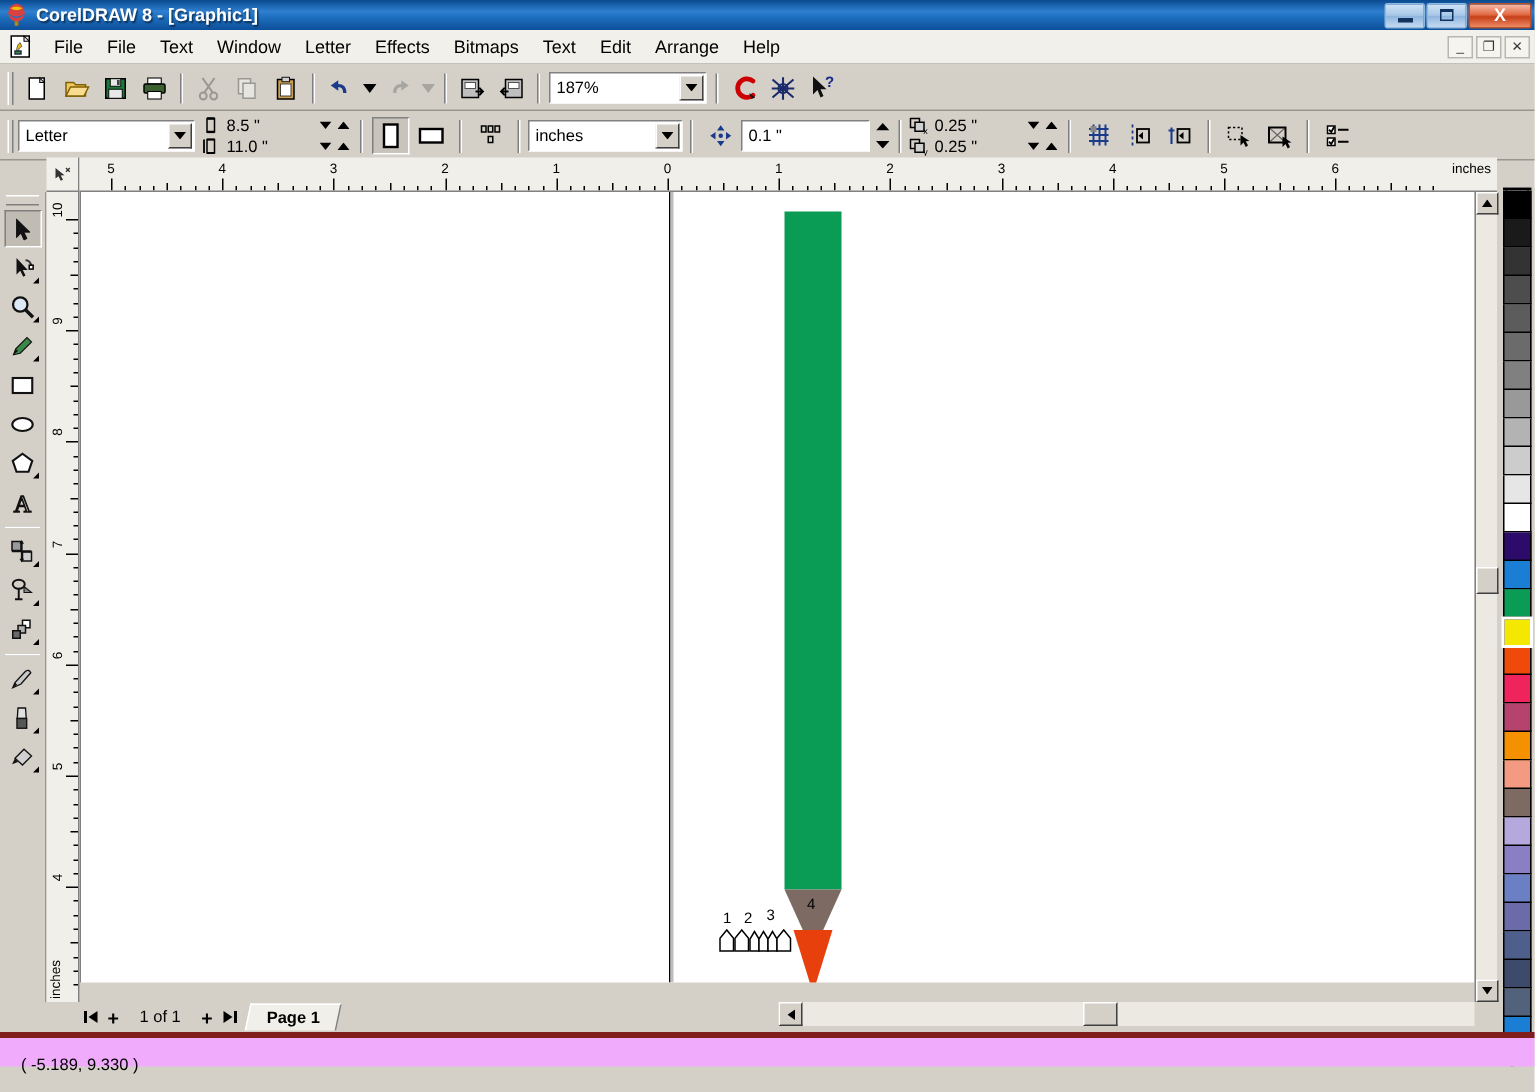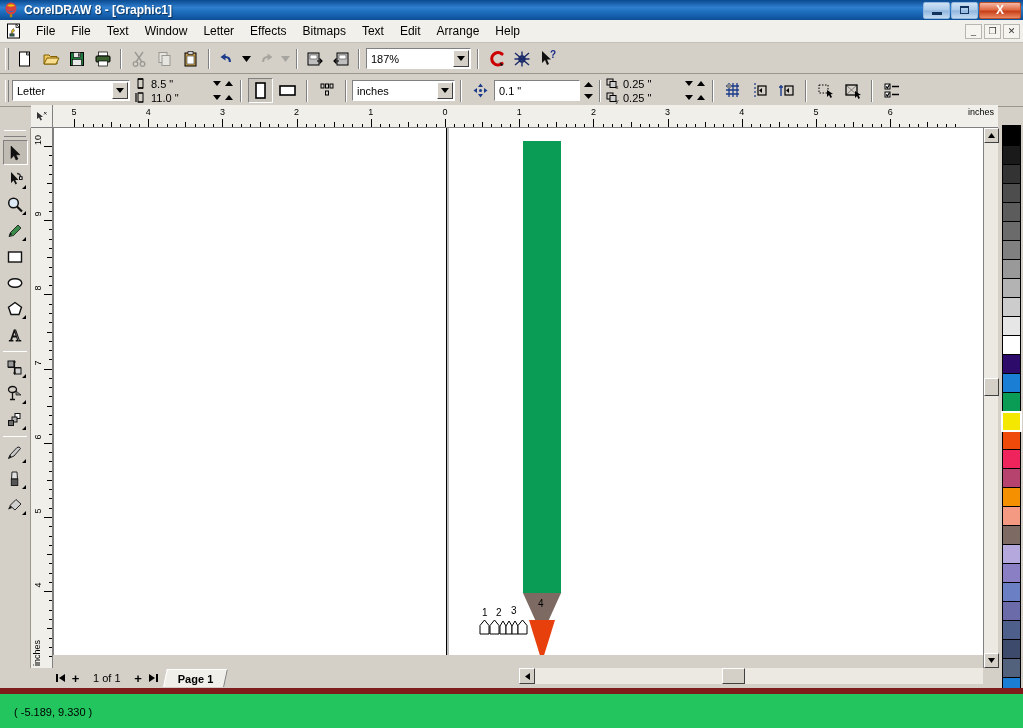--- a/index.html
+++ b/index.html
@@ -224,22 +224,22 @@
   .pagecount{ font-size:11px;margin:0 10px;color:#000;}
   .pagetab{
     margin-left:4px;height:18px;background:#f0efe9;
     border-top:1px solid #fff;border-left:1px solid #fff;border-right:1px solid #808080;
     display:flex;align-items:center;padding:0 12px;font-size:11px;font-weight:bold;
     transform:skewX(-12deg);
   }
   .pagetab span{ transform:skewX(12deg); }
 
   #statusbar{
-    position:absolute;left:0;top:688px;width:1023px;height:40px;background:#22c55e;
-    border-top:6px solid #7f1d1d;
+    position:absolute;left:0;top:688px;width:1023px;height:23px;background:#f0abfc;
+    border-top:4px solid #7f1d1d;
   }
   #coords{ position:absolute;left:14px;top:12px;font-size:11px;color:#000;}
   .icon-svg{ display:block; }
 </style>
 </head>
 <body>
 
 <div id="titlebar">
   <span class="tb-icon">
     <svg class="icon-svg" width="16" height="16" viewBox="0 0 16 16">

